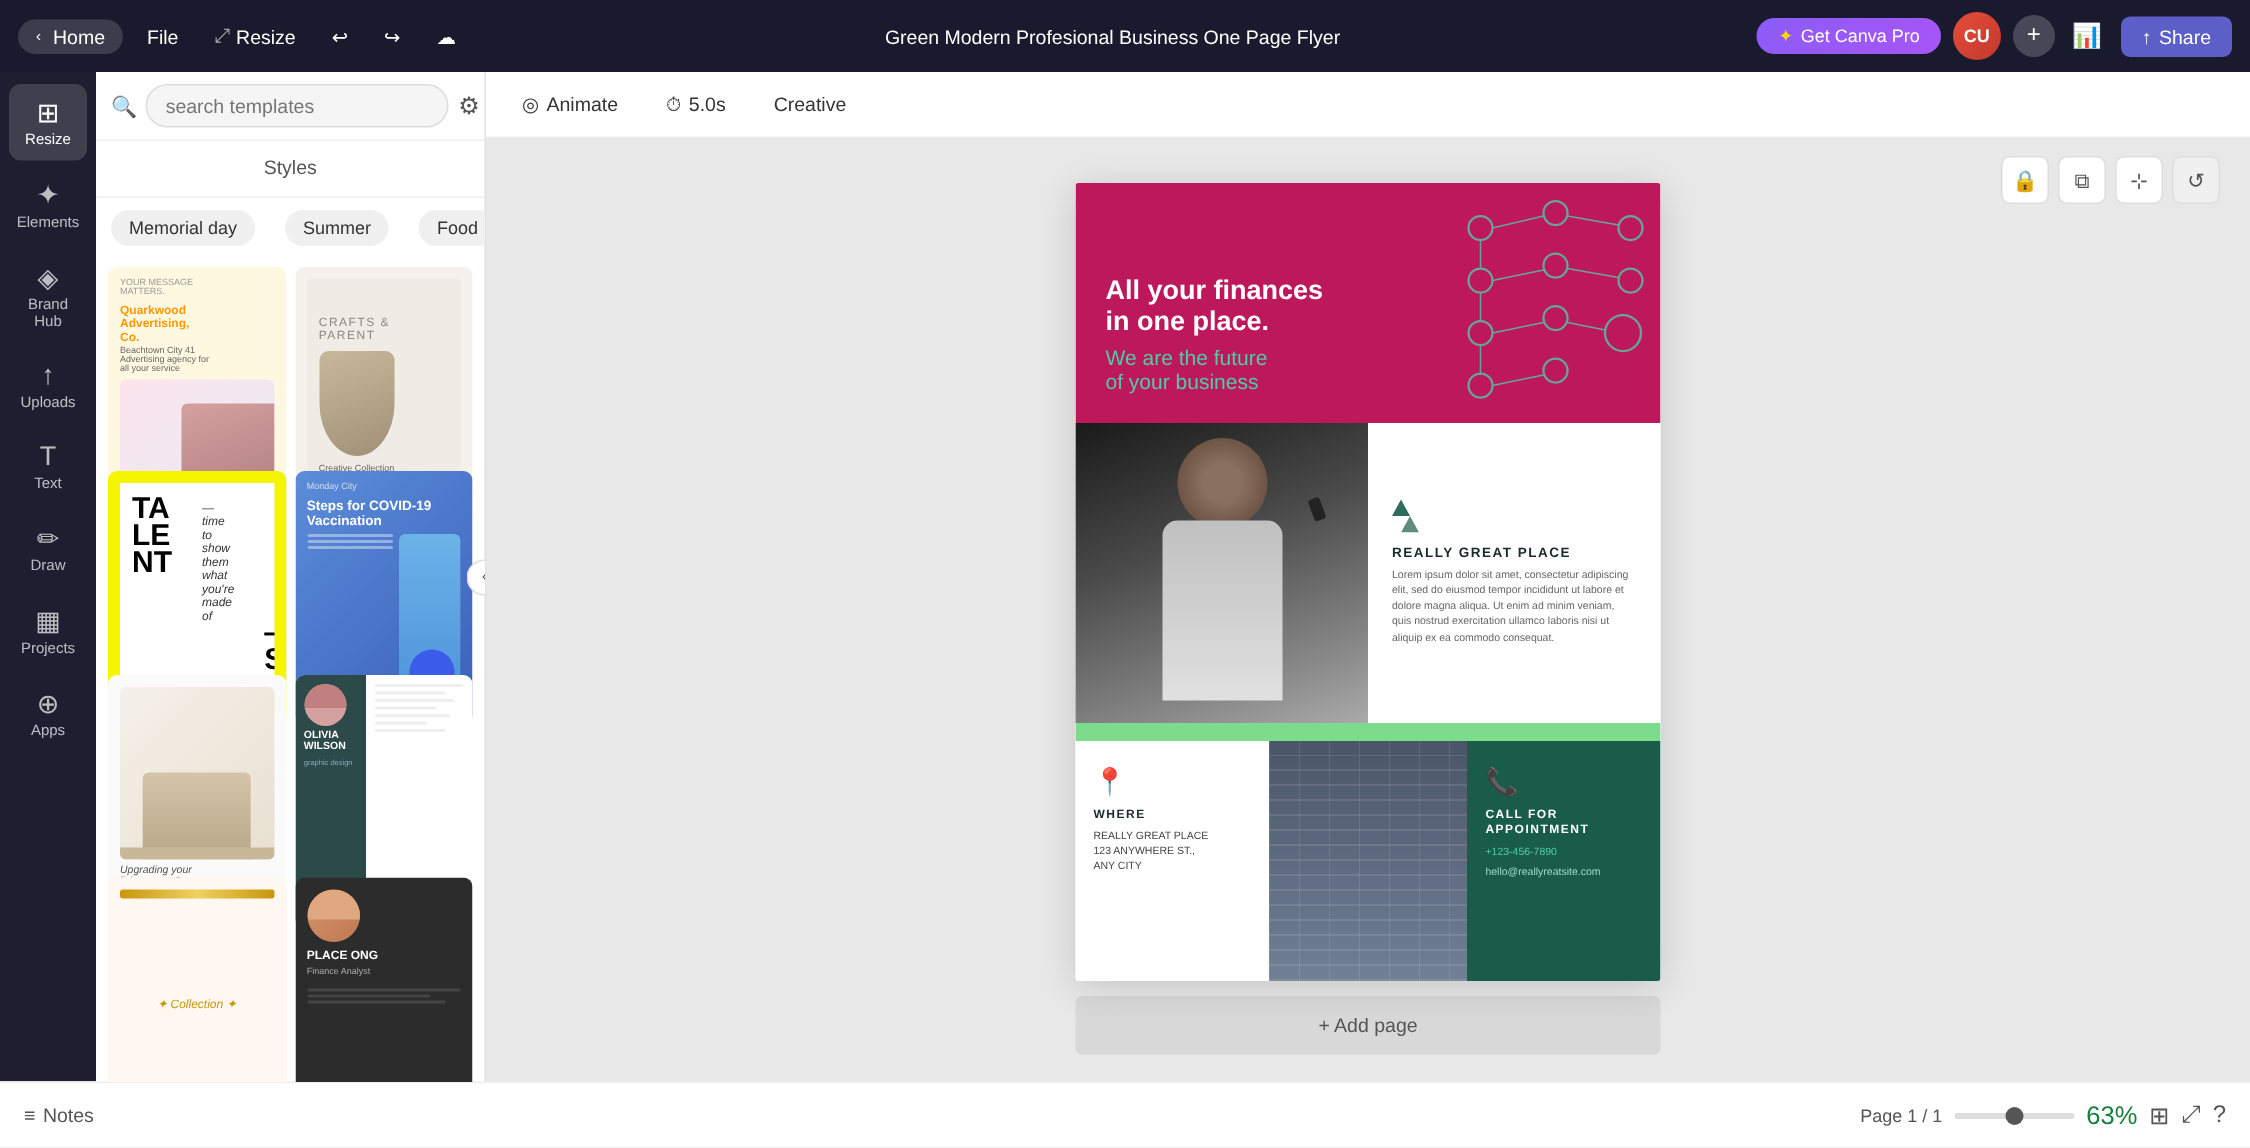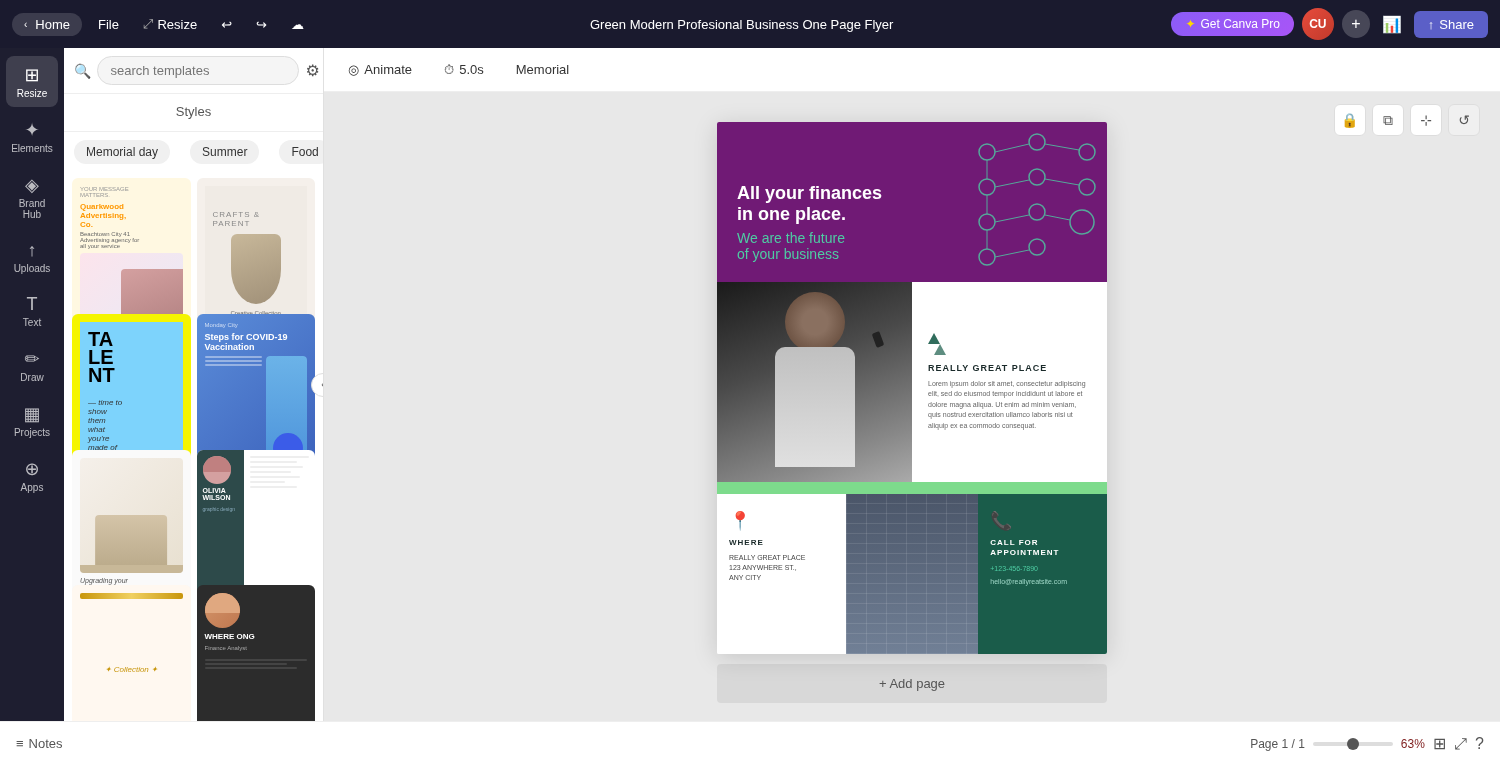--- a/index.html
+++ b/index.html
@@ -324,21 +324,21 @@
       width: 390px;
       background: white;
       box-shadow: 0 4px 24px rgba(0,0,0,0.15);
       border-radius: 2px;
       overflow: hidden;
       position: relative;
     }
 
     
     .doc-section-1 {
-      background: #701a75;
+      background: #be185d;
       padding: 24px 20px 20px;
       position: relative;
       height: 160px;
       display: flex;
       flex-direction: column;
       justify-content: flex-end;
     }
     .doc-title {
       color: white;
       font-size: 18px;
@@ -536,21 +536,21 @@
     }
     .slider-thumb {
       width: 12px; height: 12px;
       background: #555;
       border-radius: 50%;
       position: absolute;
       top: -4px;
       left: 50%;
       transform: translateX(-50%);
     }
-    .zoom-level { font-size: 12px; color: #7f1d1d; }
+    .zoom-level { font-size: 17px; color: #15803d; }
     .view-btn { font-size: 16px; color: #555; background: none; border: none; cursor: pointer; }
 
     
     .collapse-btn {
       position: absolute;
       right: -12px;
       top: 50%;
       transform: translateY(-50%);
       width: 24px; height: 24px;
       background: white;
@@ -681,32 +681,32 @@
           <div style="display:flex;gap:2px;margin-top:4px;">
             <div style="width:3px;height:3px;background:#ff9800;border-radius:50%;"></div>
             <div style="width:3px;height:3px;background:#ff9800;border-radius:50%;"></div>
             <div style="width:3px;height:3px;background:#ddd;border-radius:50%;"></div>
           </div>
         </div>
       </div>
 
       <div class="template-card">
         <div class="tpl-2" style="height:100%;">
-          <div style="width:100%;height:100%;background:#f0ebe5;display:flex;flex-direction:column;align-items:center;justify-content:center;gap:6px;padding:8px;">
+          <div style="width:100%;height:100%;background:#f0ebe5;display:flex;flex-direction:column;align-items:flex-start;justify-content:center;gap:6px;padding:8px;">
             <div style="font-size:8px;font-weight:500;color:#888;letter-spacing:1px;">CRAFTS &amp; PARENT</div>
             <div style="width:50px;height:70px;background:linear-gradient(160deg,#c8b89a,#a09078);border-radius:6px 6px 50% 50%;"></div>
             <div style="font-size:6px;color:#666;">Creative Collection</div>
           </div>
         </div>
         <div class="play-btn">▶</div>
       </div>
 
       <div class="template-card">
         <div class="tpl-3" style="height:100%;">
-          <div style="background:#7dd3fc;height:100%;padding:8px;overflow:hidden;display:flex;flex-direction:column;gap:10px;">
+          <div style="background:#ffffff;height:100%;padding:8px;overflow:hidden;display:flex;flex-direction:row;gap:20px;">
             <div style="font-size:20px;font-weight:900;color:black;line-height:0.9;">TA<br>LE<br>NT</div>
             <div style="font-size:8px;color:#333;font-style:italic;margin-top:4px;">— time to<br>show<br>them<br>what<br>you're<br>made of</div>
             <div style="font-size:20px;font-weight:900;color:black;line-height:0.9;margin-top:auto;">— SH<br>OW</div>
           </div>
         </div>
       </div>
 
       <div class="template-card">
         <div style="height:100%;background:linear-gradient(135deg,#5b8dd9,#3a5fba);padding:8px;display:flex;flex-direction:column;gap:4px;">
           <div style="font-size:6px;color:rgba(255,255,255,0.7);">Monday City</div>
@@ -764,21 +764,21 @@
 
           <div style="font-size:8px;color:#c8960c;text-align:center;font-style:italic;">✦ Collection ✦</div>
         </div>
       </div>
 
       <div class="template-card">
         <div style="height:100%;background:#2c2c2c;display:flex;flex-direction:column;padding:8px;gap:4px;">
           <div style="width:35px;height:35px;border-radius:50%;background:linear-gradient(135deg,#d4956a,#c07850);overflow:hidden;">
             <div style="width:100%;height:55%;background:#e0a880;border-radius:50% 50% 0 0;"></div>
           </div>
-          <div style="font-size:8px;font-weight:bold;color:white;">WHERE ONG</div>
+          <div style="font-size:8px;font-weight:bold;color:white;">PLACE ONG</div>
           <div style="font-size:6px;color:#aaa;">Finance Analyst</div>
           <div style="display:flex;flex-direction:column;gap:2px;margin-top:4px;">
             <div style="height:2px;background:#444;border-radius:1px;"></div>
             <div style="height:2px;background:#444;border-radius:1px;width:80%;"></div>
             <div style="height:2px;background:#444;border-radius:1px;width:90%;"></div>
           </div>
         </div>
       </div>
     </div>
 
@@ -792,21 +792,21 @@
     <div class="canvas-toolbar">
       <button class="toolbar-btn">
         <span>◎</span>
         <span>Animate</span>
       </button>
       <button class="toolbar-btn">
         <span>⏱</span>
         <span>5.0s</span>
       </button>
       <button class="toolbar-btn">
-        <span>Memorial</span>
+        <span>Creative</span>
       </button>
     </div>
 
     <div class="canvas-scroll">
 
       <div class="canvas-tools">
         <button class="canvas-tool-btn">
           <span>🔒</span>
         </button>
         <button class="canvas-tool-btn">

